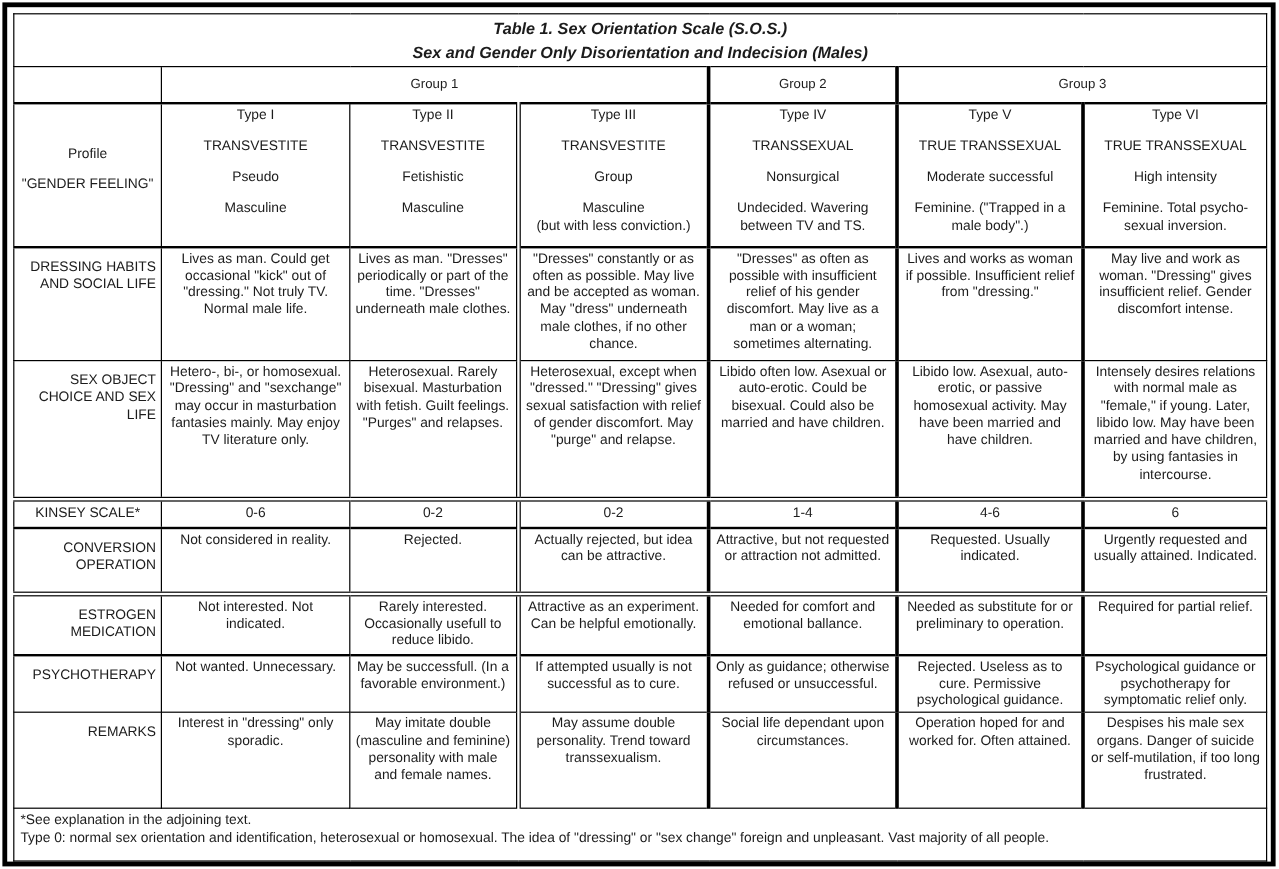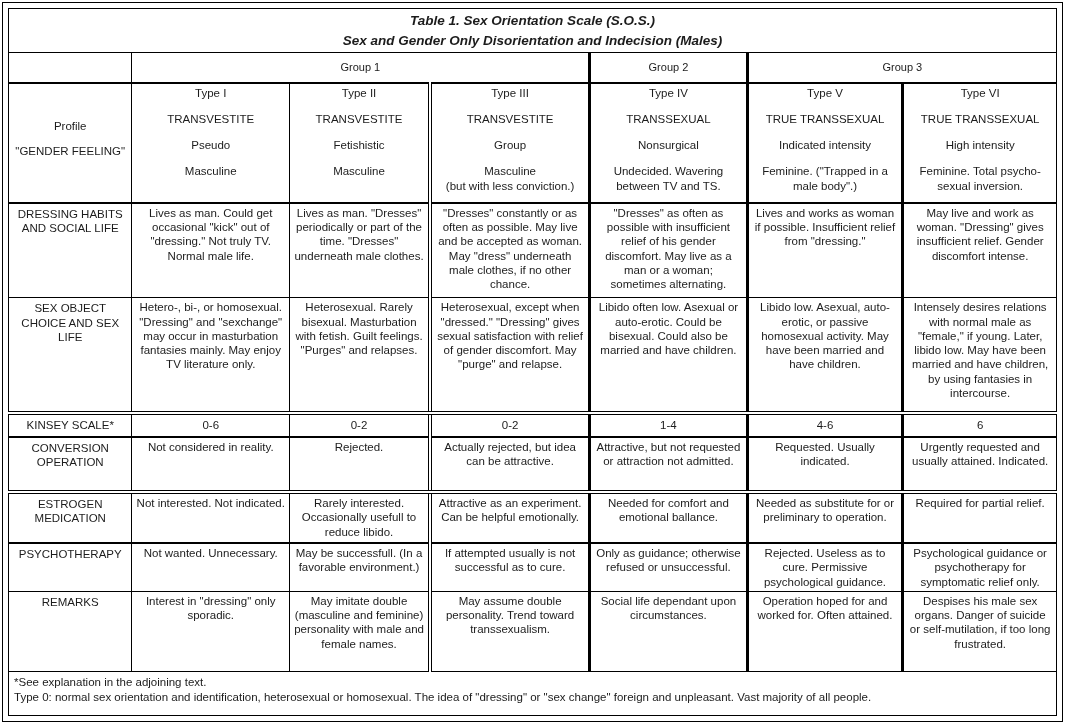--- a/index.html
+++ b/index.html
@@ -1,18 +1,18 @@
 <!DOCTYPE html>
 <html><head>
 <meta charset="utf-8">
 <style>
   html,body{margin:0;padding:0;background:#fff;}
   body{width:1066px;height:724px;position:relative;overflow:hidden;
        font-family:"Liberation Sans","DejaVu Sans",sans-serif;color:#1c1c1c;}
-  .page-frame{position:absolute;left:2px;top:2px;right:3px;bottom:2px;border:1px solid #000000;}
+  .page-frame{position:absolute;left:2px;top:2px;right:3px;bottom:2px;border:4px solid #000000;}
   .table-wrap{position:absolute;left:5px;top:5px;right:5px;bottom:5px;}
   table{border-collapse:collapse;width:100%;height:100%;table-layout:fixed;}
   td,th{border:1px solid #000;padding:2px 4px;text-align:center;vertical-align:top;
         font-size:11.5px;line-height:1.24;font-weight:normal;overflow:hidden;}
   
   .bl-double{border-left:4px double #000;}
   .bl-thick{border-left:3px solid #000;}
   
   .r-title td{border-bottom:1px solid #000;vertical-align:middle;}
   .r-groups td{border-bottom:2px solid #000;vertical-align:middle;}
@@ -28,21 +28,21 @@
   .r-dressing{height:95px;} .r-sex{height:115px;} .r-kinsey{height:24px;padding-left:36px;}
   .r-conv{height:55px;} .r-estro{height:51px;} .r-psych{height:48px;}
   .r-remarks{height:80px;} .r-foot{height:44px;}
   .title-line{font-weight:bold;font-style:italic;font-size:13.5px;line-height:1.45;}
   .group-label{font-size:11px;}
   .profile-label-cell{padding-top:35px;}
   .profile-label-cell .lbl{margin-bottom:11px;}
   .pcell .pl{margin-bottom:12px;}
   .pcell .pl:last-child{margin-bottom:0;}
   .pre{white-space:pre-line;}
-  .row-label{padding-top:3px;}
+  .row-label{padding-top:9px;text-align:right;}
   .foot-cell{text-align:left;vertical-align:top;padding:3px 5px;}
   .foot-cell div{font-size:11.5px;line-height:1.3;}
 </style>
 </head>
 <body>
 
 <div class="page-frame">
   <div class="table-wrap">
     <table>
       <colgroup>
@@ -96,21 +96,21 @@
         </td>
         <td class="pcell bl-thick">
           <div class="pl">Type IV</div>
           <div class="pl">TRANSSEXUAL</div>
           <div class="pl">Nonsurgical</div>
           <div class="pl pre">Undecided. Wavering between TV and TS.</div>
         </td>
         <td class="pcell bl-thick">
           <div class="pl">Type V</div>
           <div class="pl">TRUE TRANSSEXUAL</div>
-          <div class="pl">Indicated intensity</div>
+          <div class="pl">Moderate successful</div>
           <div class="pl pre">Feminine. ("Trapped in a male body".)</div>
         </td>
         <td class="pcell bl-thick">
           <div class="pl">Type VI</div>
           <div class="pl">TRUE TRANSSEXUAL</div>
           <div class="pl">High intensity</div>
           <div class="pl pre">Feminine. Total psycho-sexual inversion.</div>
         </td>
       </tr>
 

